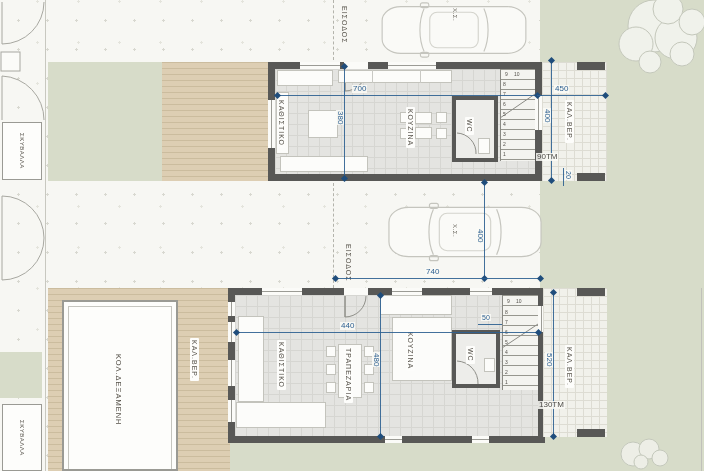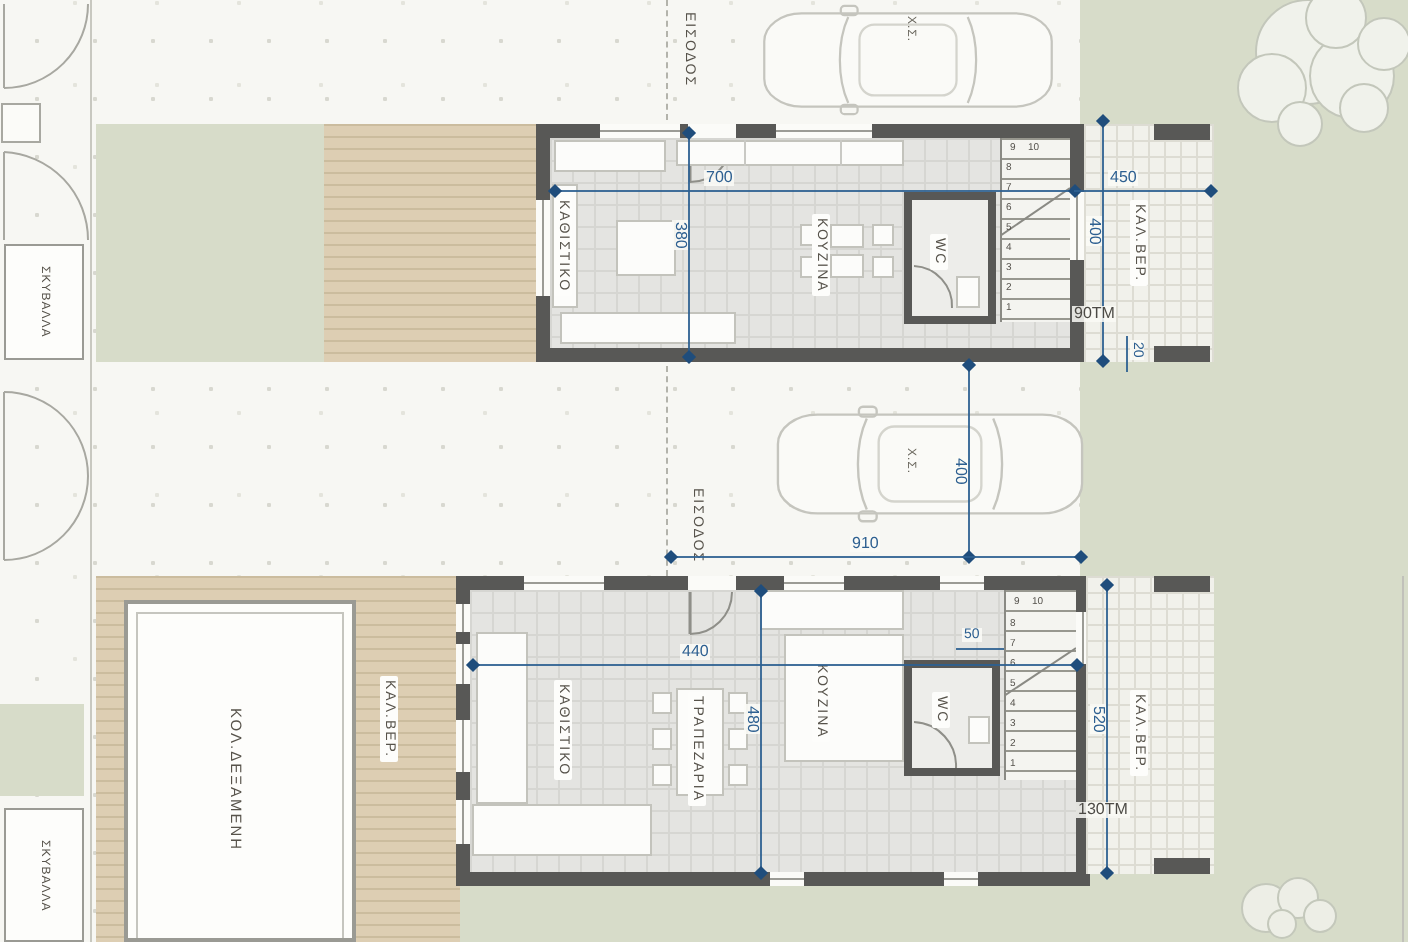--- a/index.html
+++ b/index.html
@@ -238,21 +238,21 @@
   <span class="abs dim-text v" style="left:565px;top:170px;font-size:7px;">20</span>
   <span class="abs area-text" style="left:536px;top:153px;">90ΤΜ</span>
 
   <div class="abs dim-v" style="left:484px;top:182px;height:96px;"></div>
   <div class="abs node" style="left:482px;top:180px;"></div>
   <div class="abs node" style="left:482px;top:276px;"></div>
   <span class="abs dim-text v" style="left:476px;top:228px;">400</span>
   <div class="abs dim-h" style="left:335px;top:278px;width:205px;"></div>
   <div class="abs node" style="left:333px;top:276px;"></div>
   <div class="abs node" style="left:538px;top:276px;"></div>
-  <span class="abs dim-text" style="left:425px;top:268px;">910</span>
+  <span class="abs dim-text" style="left:425px;top:268px;">740</span>
 
   <div class="abs wall" style="left:228px;top:288px;width:317px;height:155px;"></div>
   <div class="abs floor" style="left:235px;top:295px;width:303px;height:141px;"></div>
 
   <div class="abs win win-v" style="left:228px;top:302px;width:7px;height:14px;"></div>
   <div class="abs win win-v" style="left:228px;top:322px;width:7px;height:20px;"></div>
   <div class="abs win win-v" style="left:228px;top:360px;width:7px;height:26px;"></div>
   <div class="abs win win-v" style="left:228px;top:400px;width:7px;height:22px;"></div>
   <div class="abs win win-h" style="left:262px;top:288px;width:40px;height:7px;"></div>
   <div class="abs win" style="left:344px;top:288px;width:24px;height:7px;"></div>

